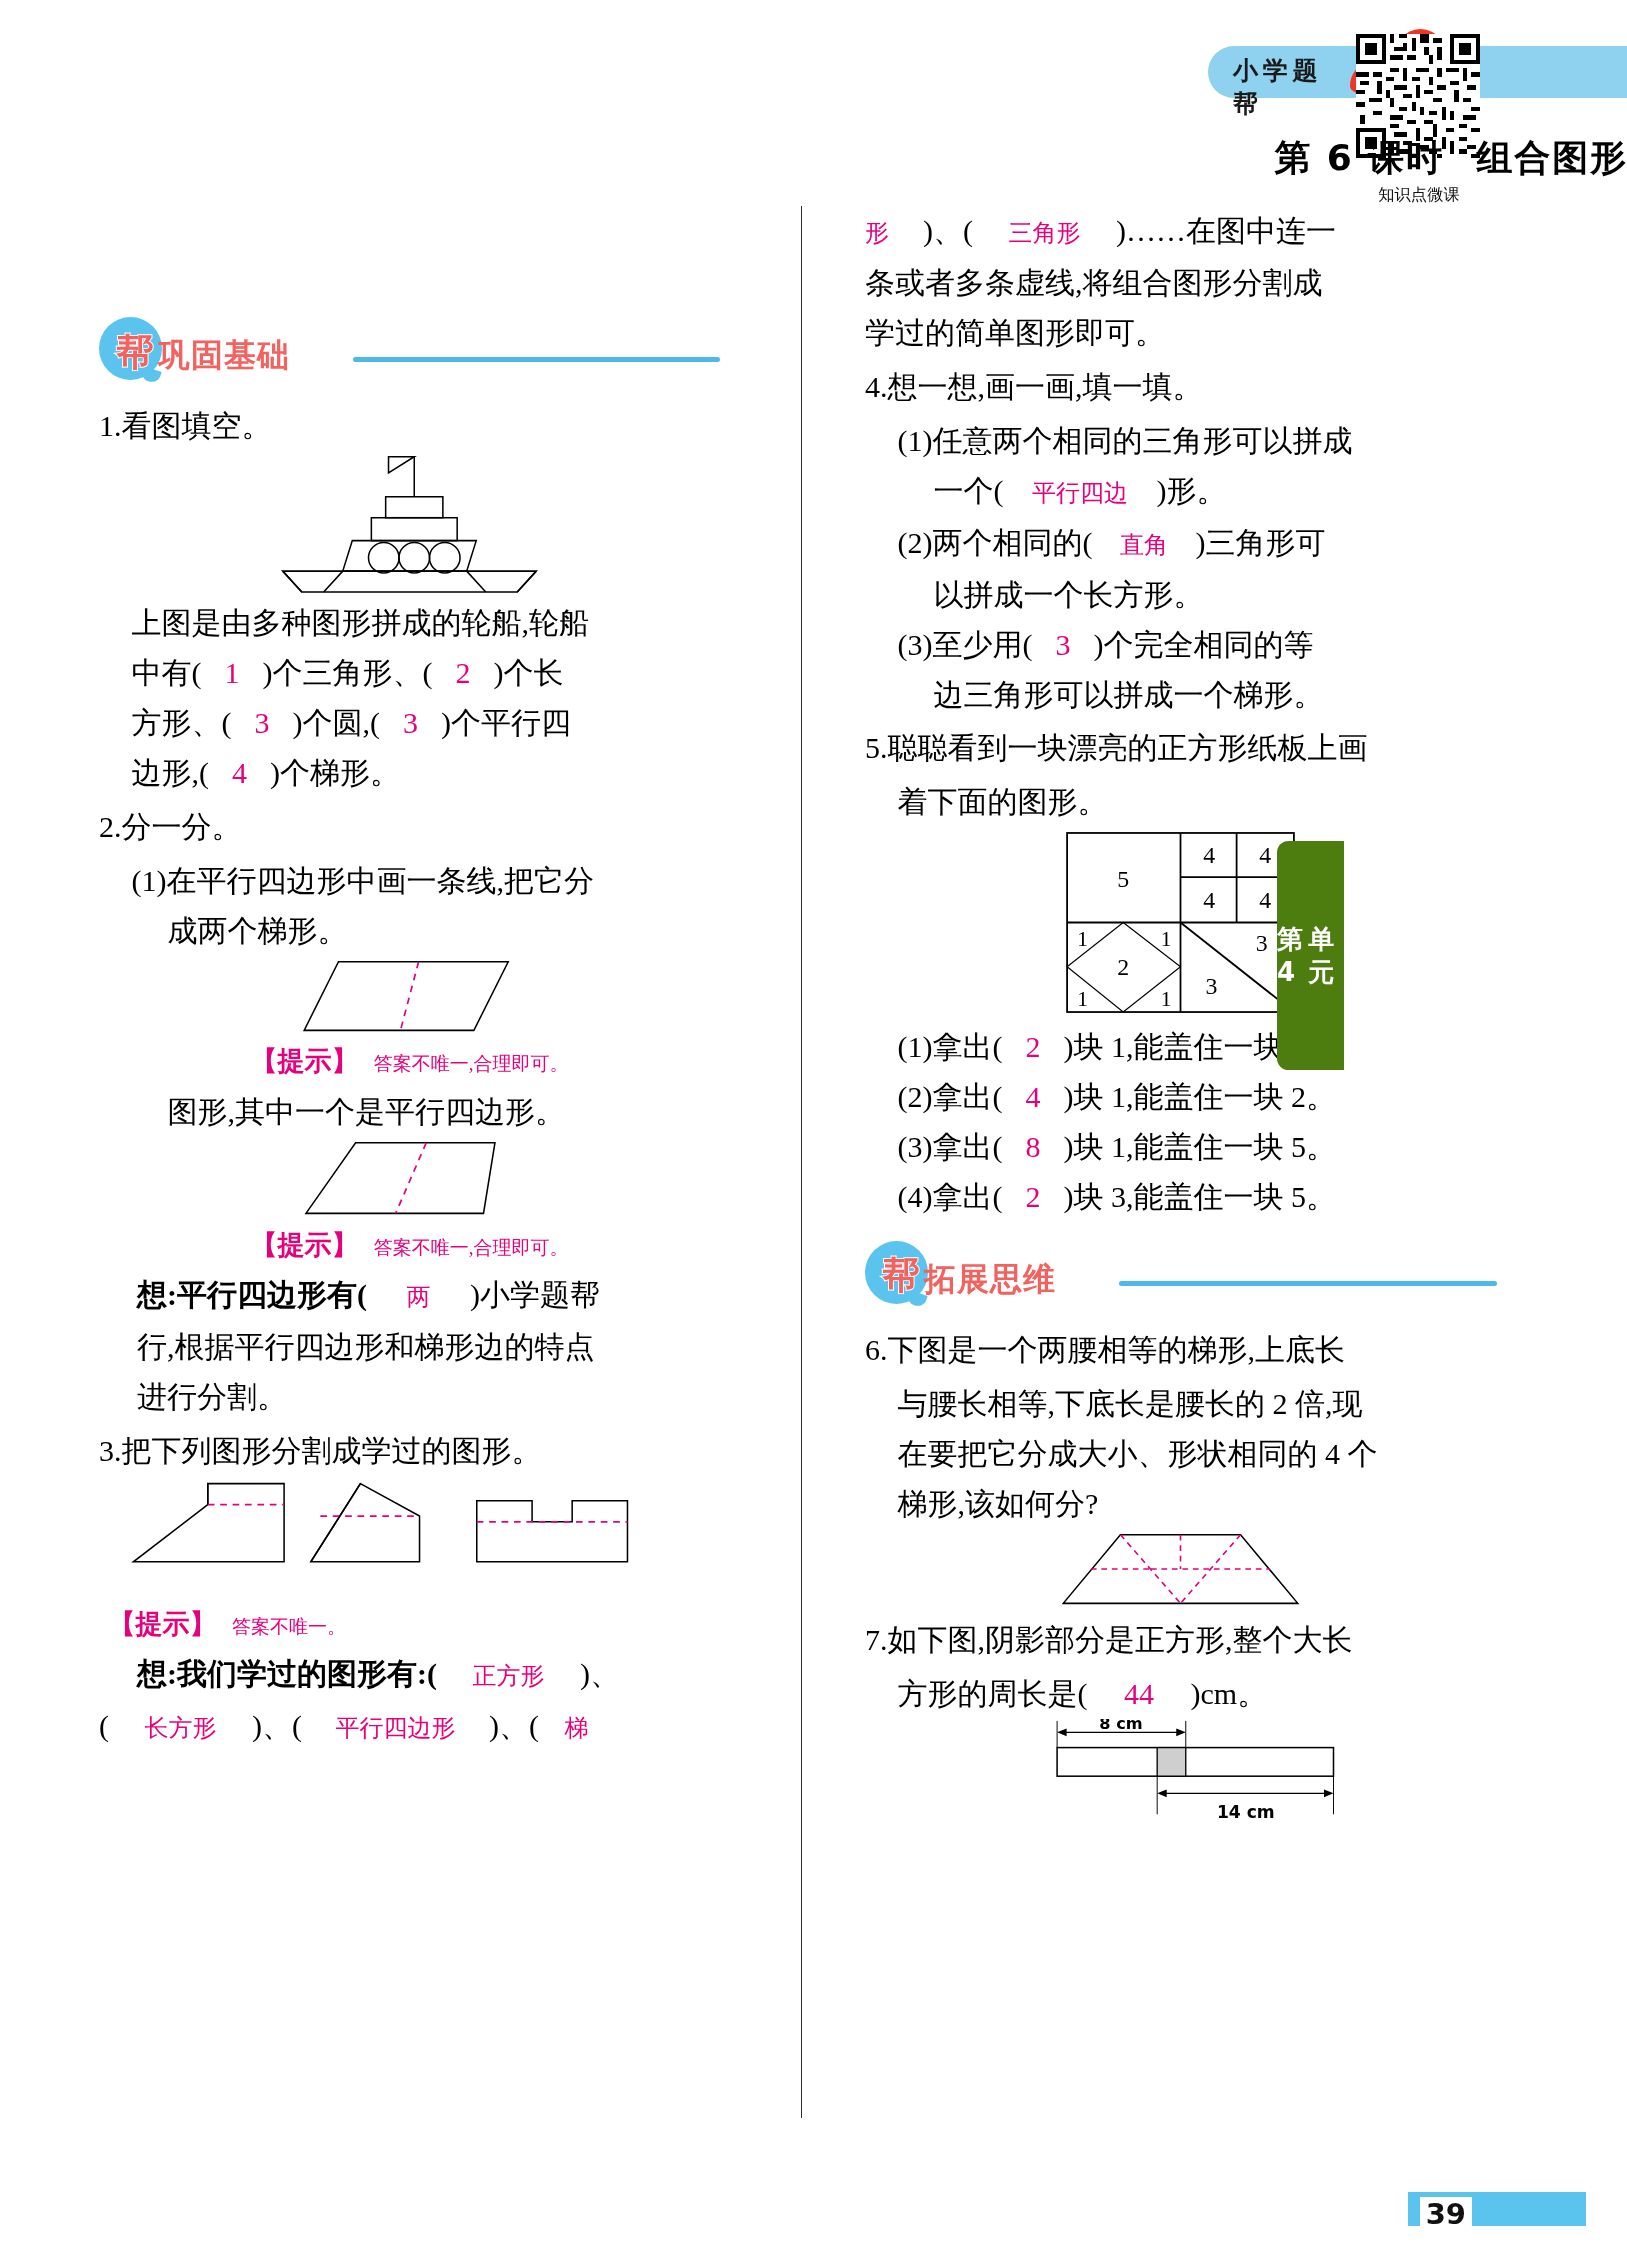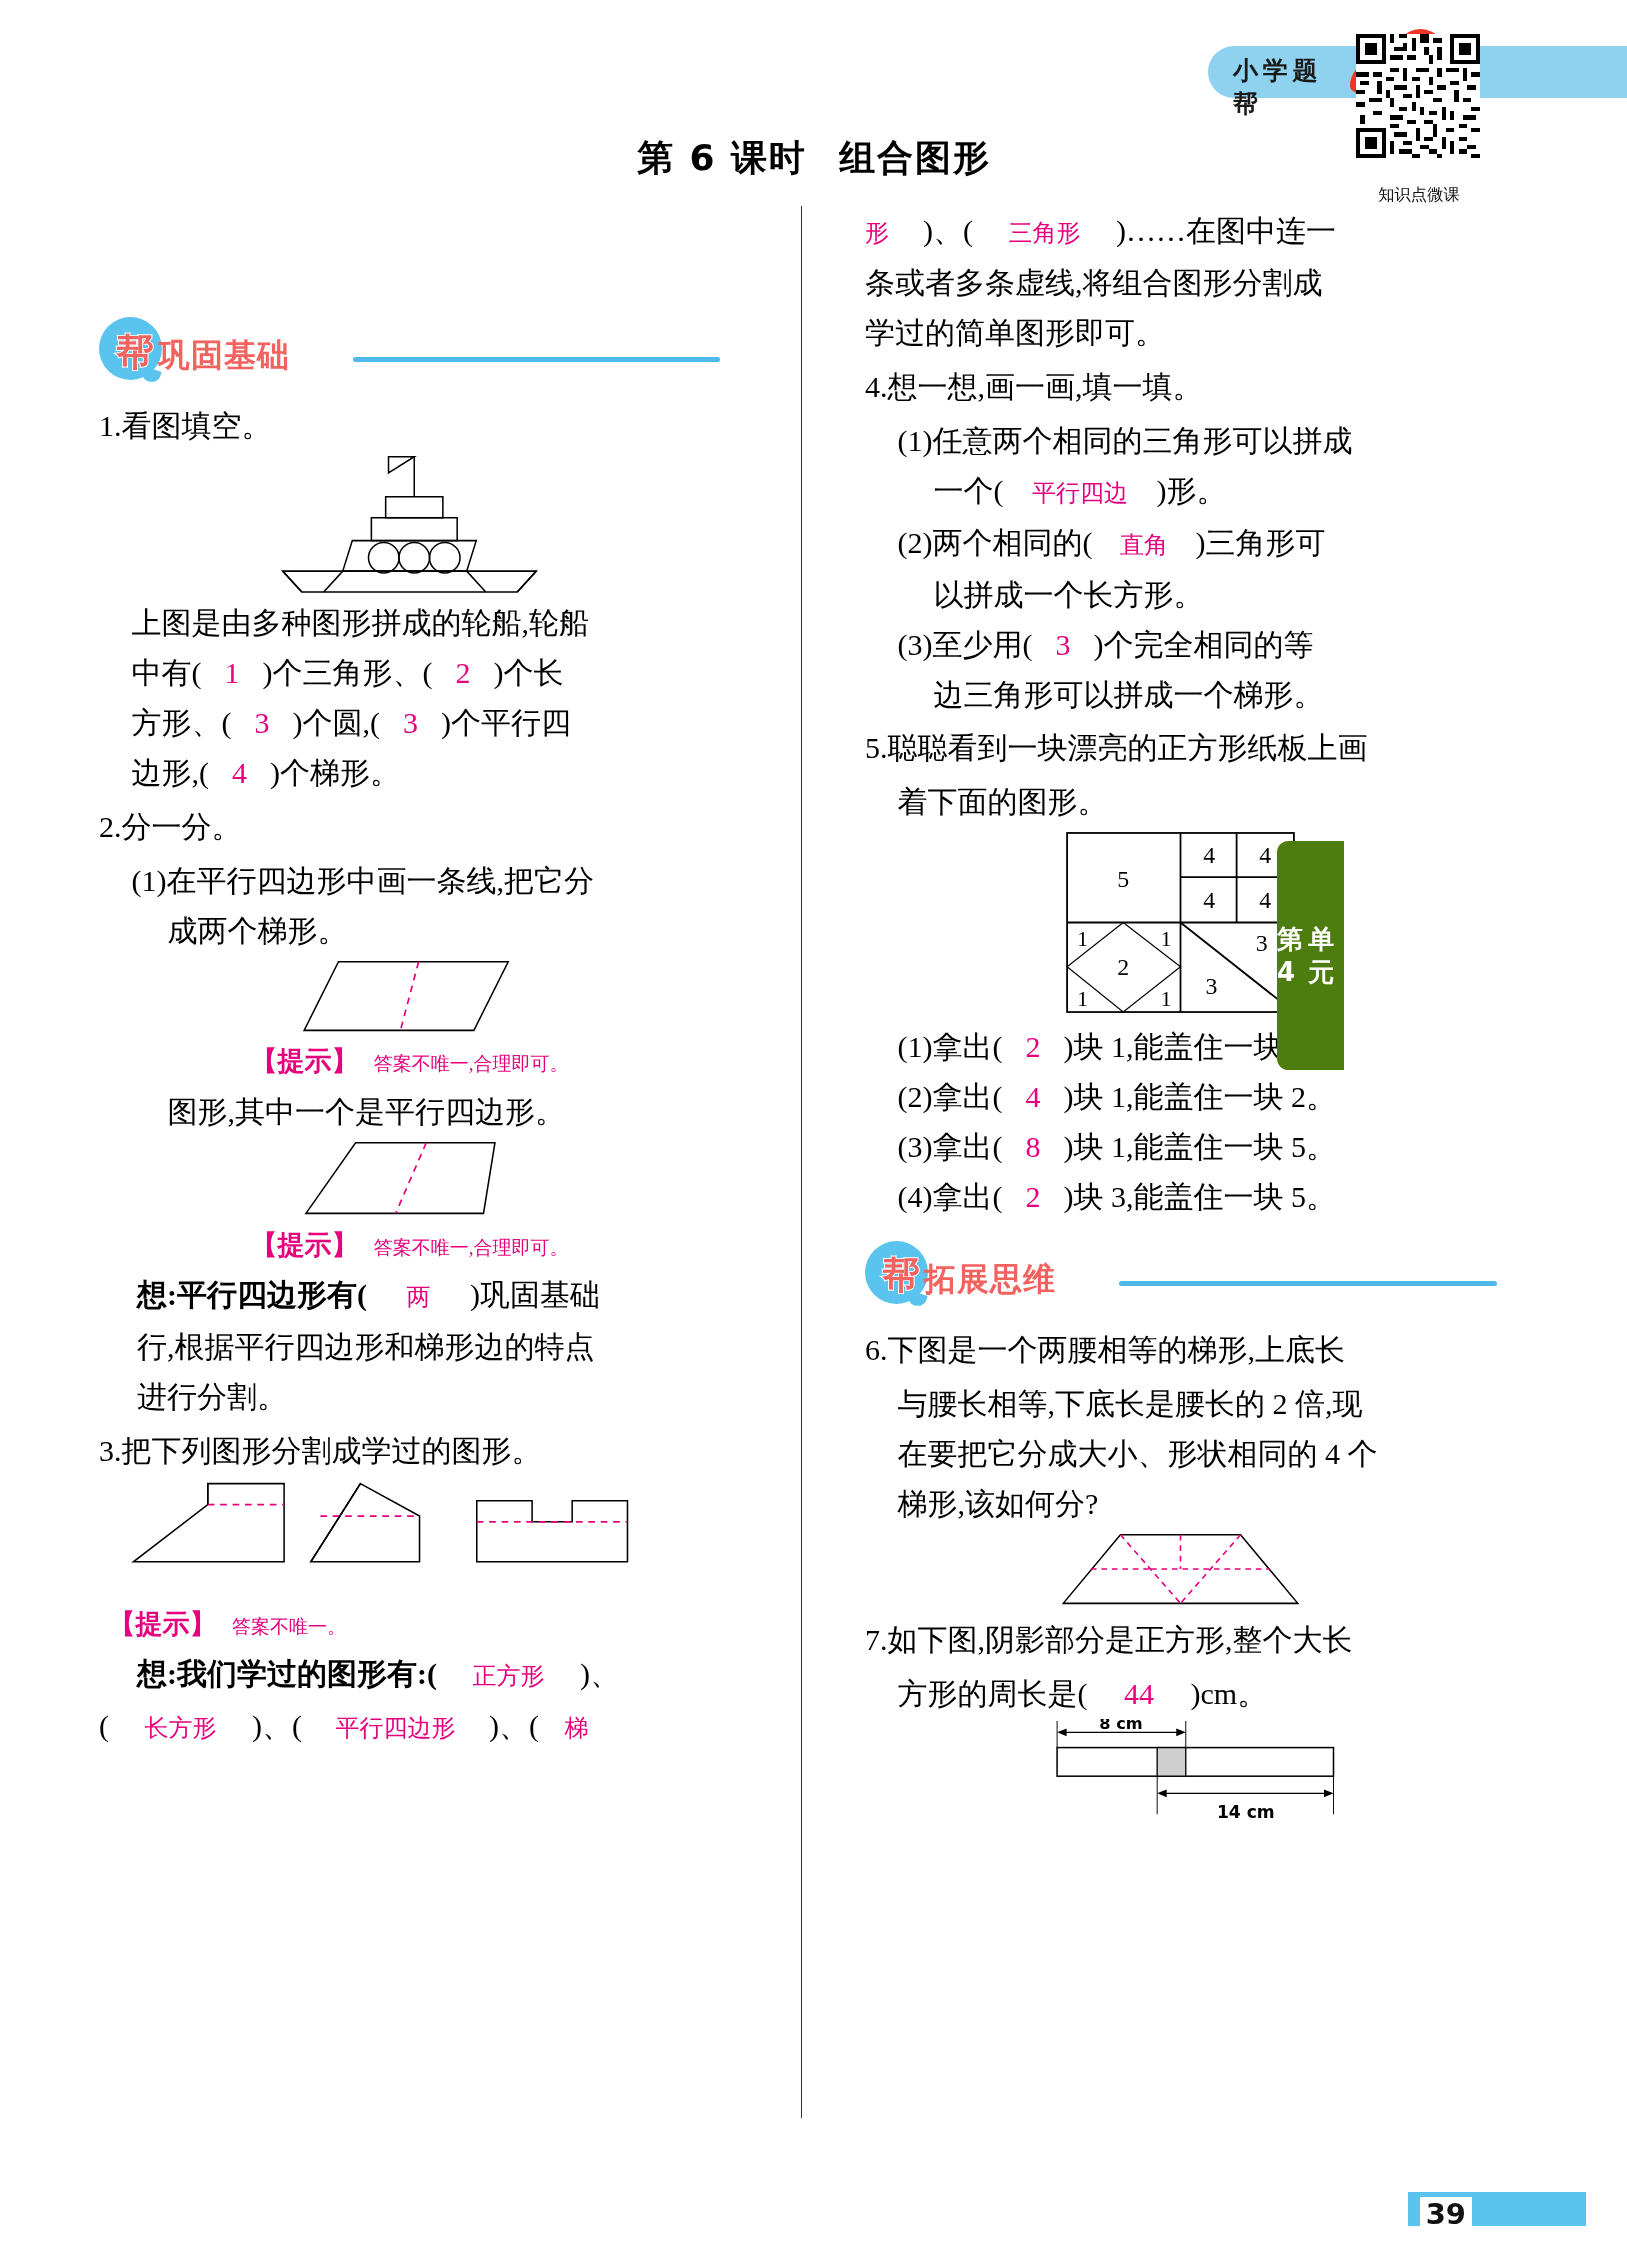--- a/index.html
+++ b/index.html
@@ -48,21 +48,21 @@
   }
   .qr-cap {
     position: absolute; left: 1352px; top: 184px; width: 134px;
     text-align: center; font-size: 16.3px; color: #111;
     font-family: "Liberation Serif", serif;
   }
 
   
   .page-title {
     position: absolute; top: 134px; left: 0; width: 1628px;
-    text-align: center;
+    text-align: right;
     font-family: "DejaVu Sans", sans-serif;
     font-size: 36px; font-weight: 700; letter-spacing: 1.9px;
   }
   .page-title .gap { display: inline-block; width: 32.5px; }
 
   
   .col { position: absolute; top: 315px; }
   .col-left { left: 99px; width: 621px; }
   .col-right { left: 865px; width: 631px; top: 206px; }
   .col-divider {
@@ -349,21 +349,21 @@
         <path d="M58,6 L204,6 L192,80 L6,80 Z" fill="none" stroke="#000" stroke-width="1.6"></path>
         <line x1="132" y1="6" x2="100" y2="80" stroke="#e6007e" stroke-width="1.8" stroke-dasharray="7,6"></line>
       </svg>
     </div>
 
     <div class="hint">
       <span class="lbl">【提示】</span><span class="txt">答案不唯一,合理即可。</span>
     </div>
 
     <div class="think">
-      <div><b>想:平行四边形有(</b><span class="ansk blank-m">两</span><span>)巩固基础</span></div>
+      <div><b>想:平行四边形有(</b><span class="ansk blank-m">两</span><span>)小学题帮</span></div>
       <div>行,根据平行四边形和梯形边的特点</div>
       <div>进行分割。</div>
     </div>
 
     <div class="q">
       <span>3.</span><span>把下列图形分割成学过的图形。</span>
     </div>
 
     <div class="center">
       <svg width="574" height="124" viewBox="0 0 600 130">

